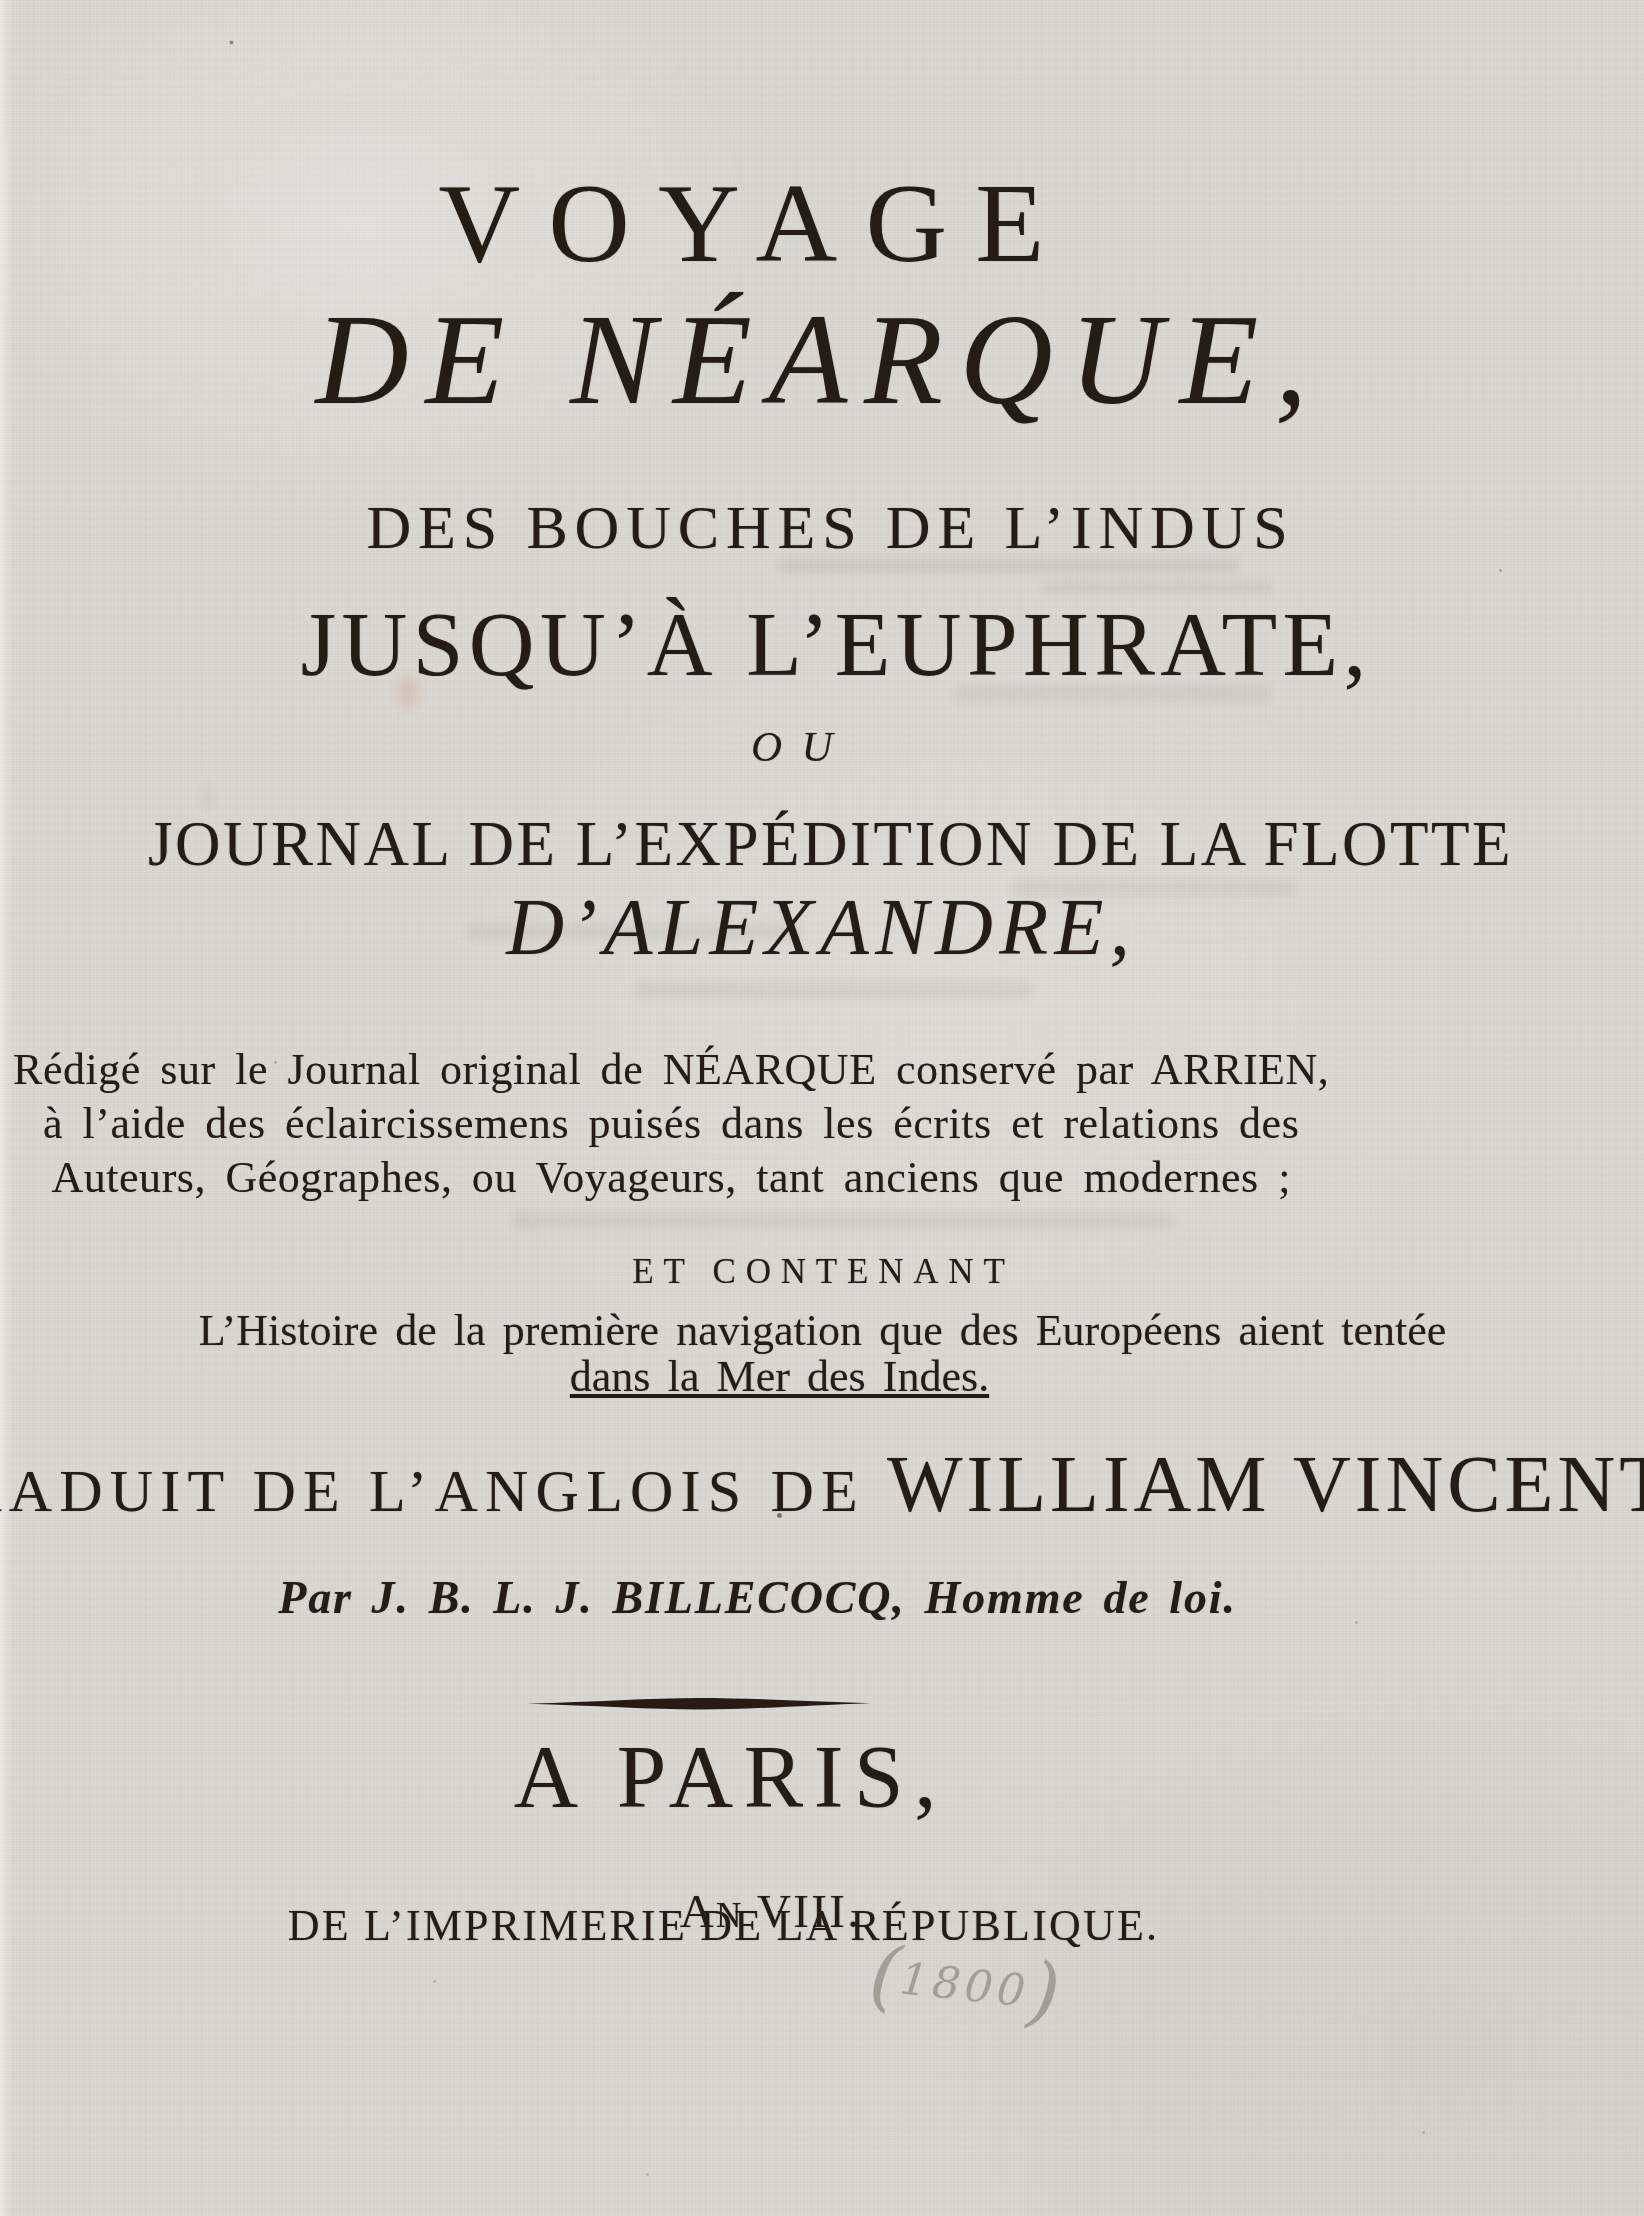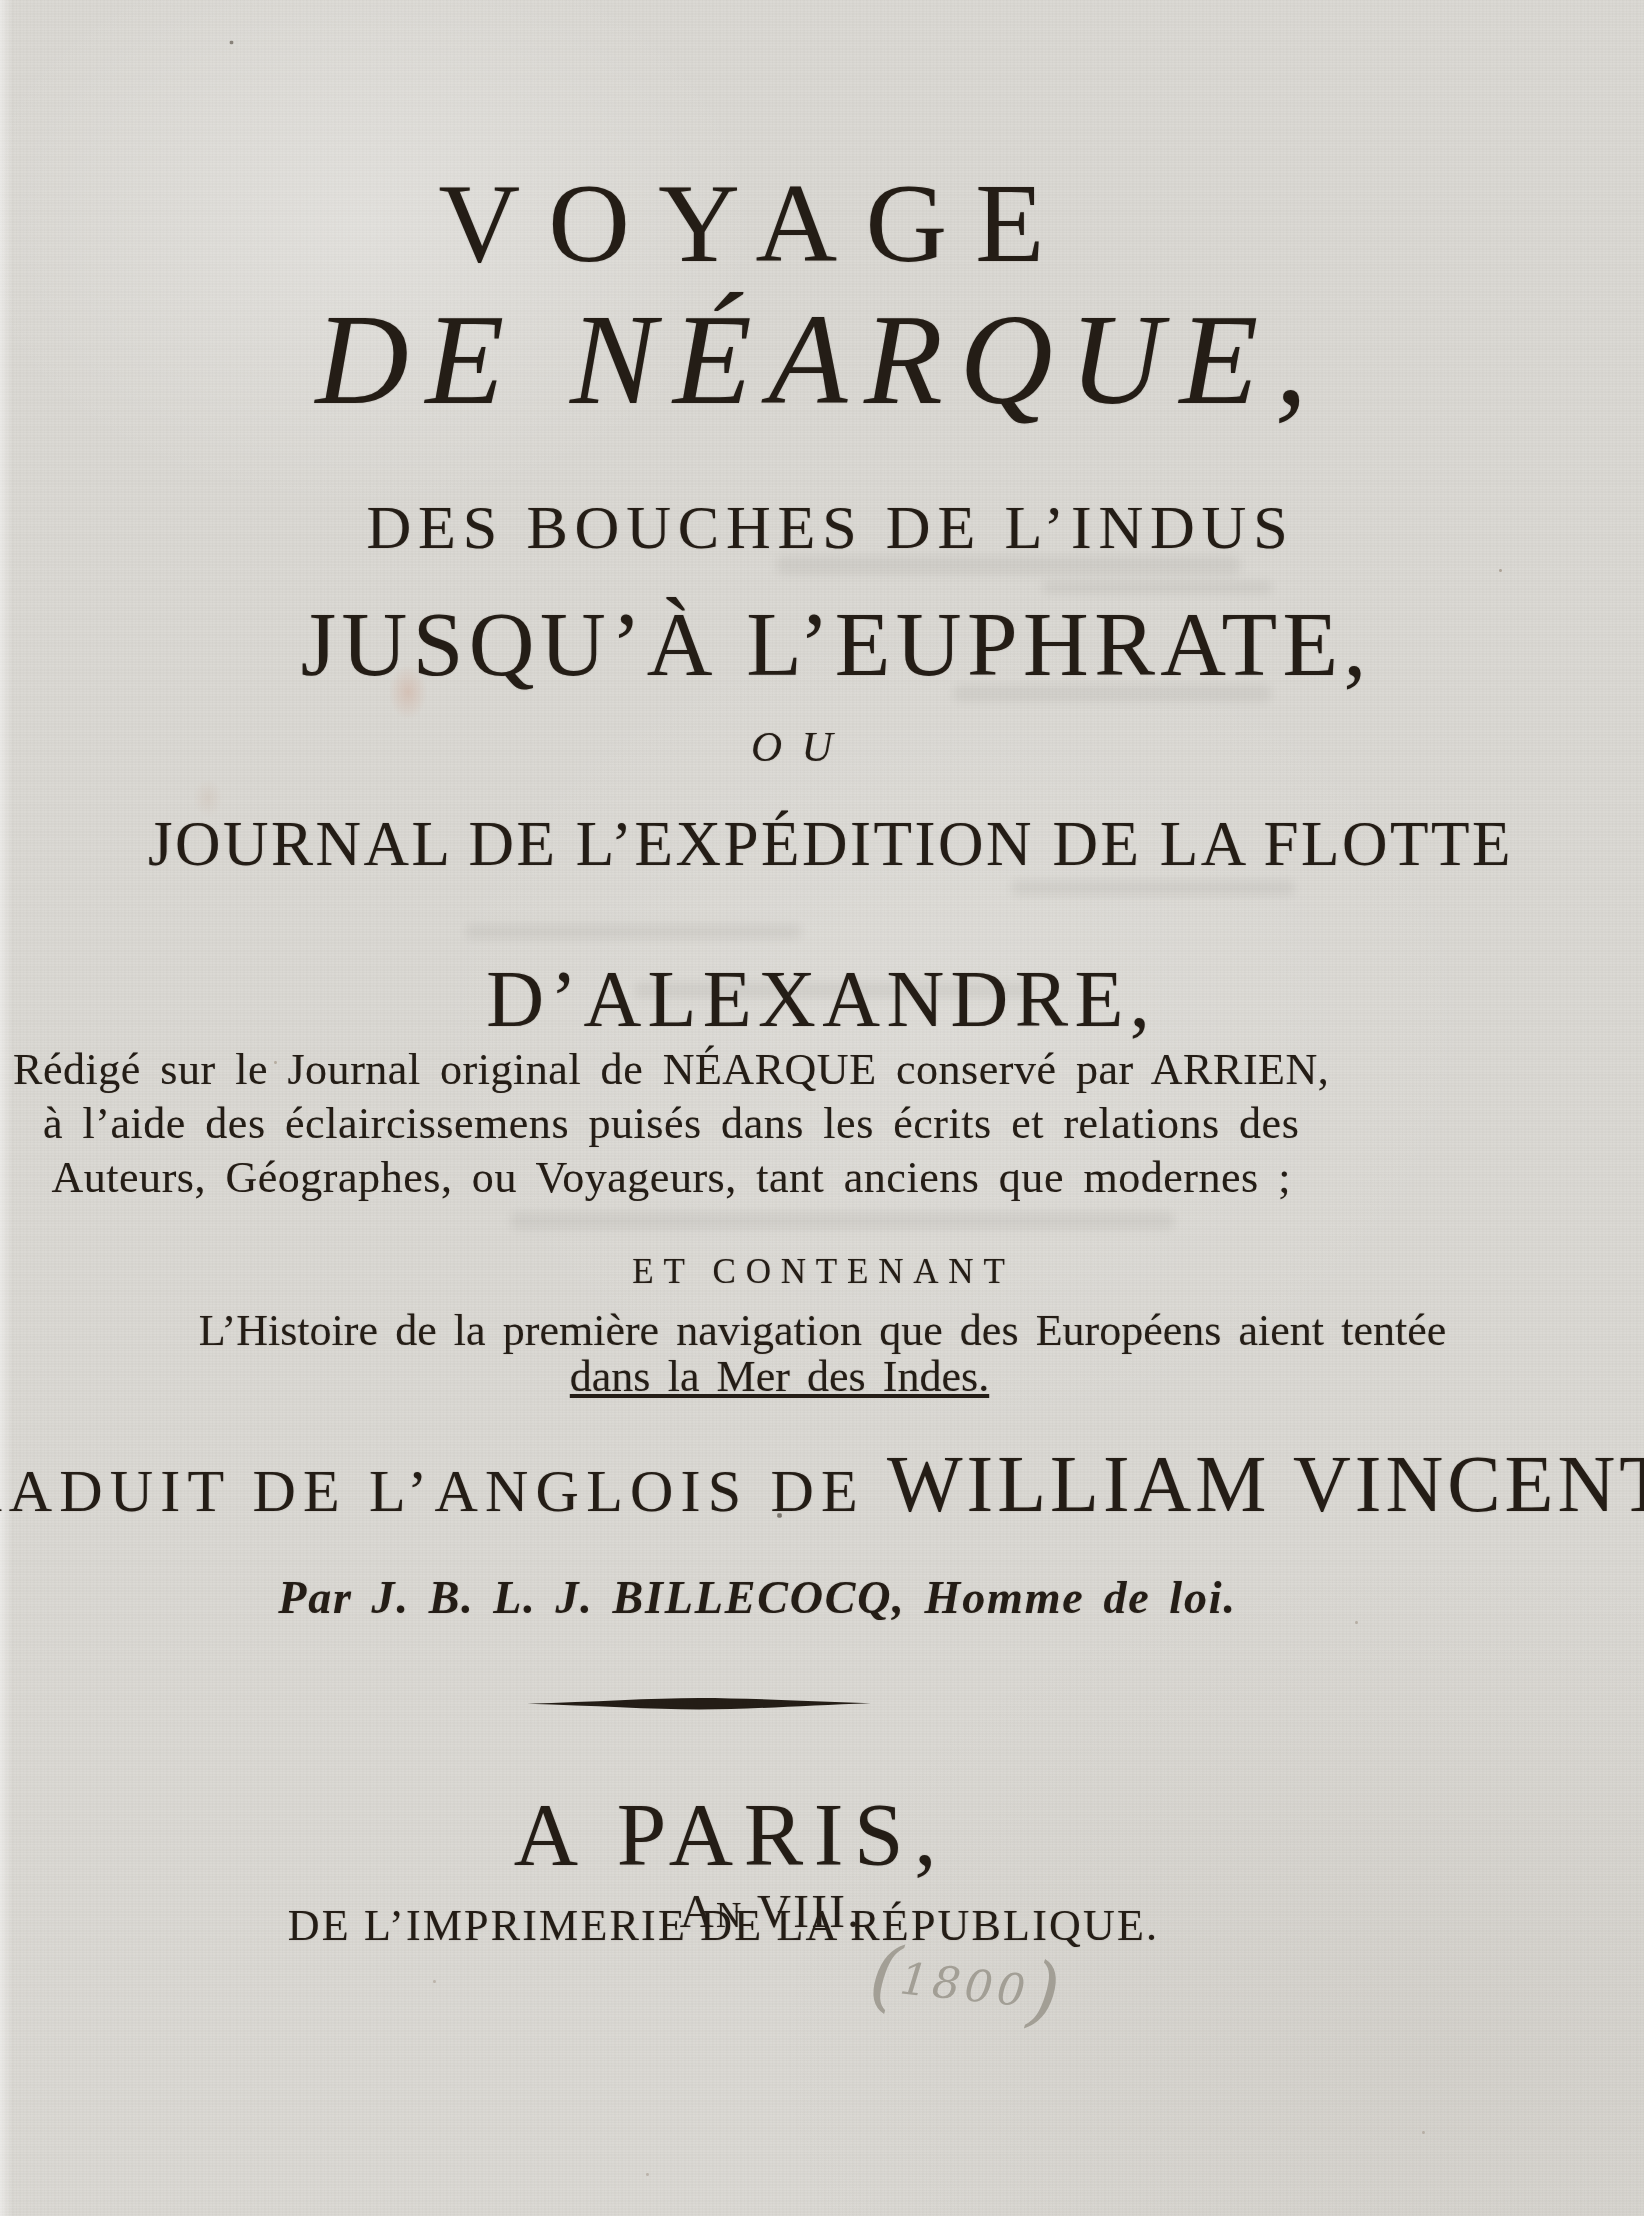--- a/index.html
+++ b/index.html
@@ -26,42 +26,42 @@
     white-space:nowrap;line-height:1;
     text-shadow:0 0 1.3px rgba(40,32,24,.35);
   }
   
   .l-voyage   {top:166px;  font-size:113px; letter-spacing:.25em; margin-left:-67px;}
   .l-nearque  {top:295px;  font-size:129px; letter-spacing:.13em; margin-left:-2.7px;font-style:italic;}
   .l-bouches  {top:496px; font-size:62px; letter-spacing:.11em; margin-left:8px;}
   .l-euphrate {top:599px; font-size:91px; letter-spacing:.06em; margin-left:13.7px;}
   .l-ou       {top:725px; font-size:43px;  letter-spacing:.45em; margin-left:-21px;font-style:italic;}
   .l-journal  {top:813px; font-size:63px; letter-spacing:.04em; margin-left:8px;}
-  .l-alex     {top:959px; font-size:80px; letter-spacing:.08em; margin-left:-1.3px;}
+  .l-alex     {top:887px; font-size:80px; letter-spacing:.08em; margin-left:-1.3px;font-style:italic;}
   
   .byline{
     position:absolute;top:1043px;left:0;width:1337px;
     font-size:44px;line-height:54px;text-align:center;
     word-spacing:.18em;letter-spacing:.012em;
     text-shadow:0 0 0.9px rgba(40,32,24,.35);
   }
   .byline>div{transform:translateX(2.7px);}
   .l-contenant{top:1254px; font-size:35px;  letter-spacing:.28em; margin-left:0.9px;}
   .l-hist1    {top:1309px; font-size:44px; word-spacing:.14em; margin-left:0px;}
   .l-hist2    {top:1355px; font-size:44px; word-spacing:.14em; margin-left:-43px;text-decoration:underline;}
   
   .l-traduit  {top:1444px; font-size:80px; margin-left:-18.6px;}
   .l-traduit .small{font-size:60px; letter-spacing:.12em;}
   .l-traduit .big  {font-size:80px; letter-spacing:.05em;}
   .l-par      {top:1575px; font-size:46px; font-style:italic; letter-spacing:.04em; word-spacing:.12em; margin-left:-65px;font-weight:bold;}
   
   .rule{position:absolute;top:1697px;left:50%;transform:translateX(-50%);margin-left:-124px;}
   .rule svg{display:block;}
   
-  .l-paris    {top:1790px; font-size:89px; letter-spacing:.12em; margin-left:-92px;}
+  .l-paris    {top:1732px; font-size:89px; letter-spacing:.12em; margin-left:-92px;}
   .l-imprim   {top:1904px; font-size:44px; letter-spacing:.05em; margin-left:-99px;}
   .l-an       {top:1888px; font-size:47px; letter-spacing:.05em; margin-left:-52px;}
   .l-an .smallcap{font-size:35px;}
   .hand{
     position:absolute;top:1944px;left:50%;transform:translateX(-50%) rotate(6deg);
     margin-left:142px;white-space:nowrap;
     font-family:"DejaVu Serif",serif;font-style:italic;
     color:#9a968c;text-shadow:none;opacity:.85;line-height:1;
   }
   .hand .paren{font-size:78px;font-weight:400;}

